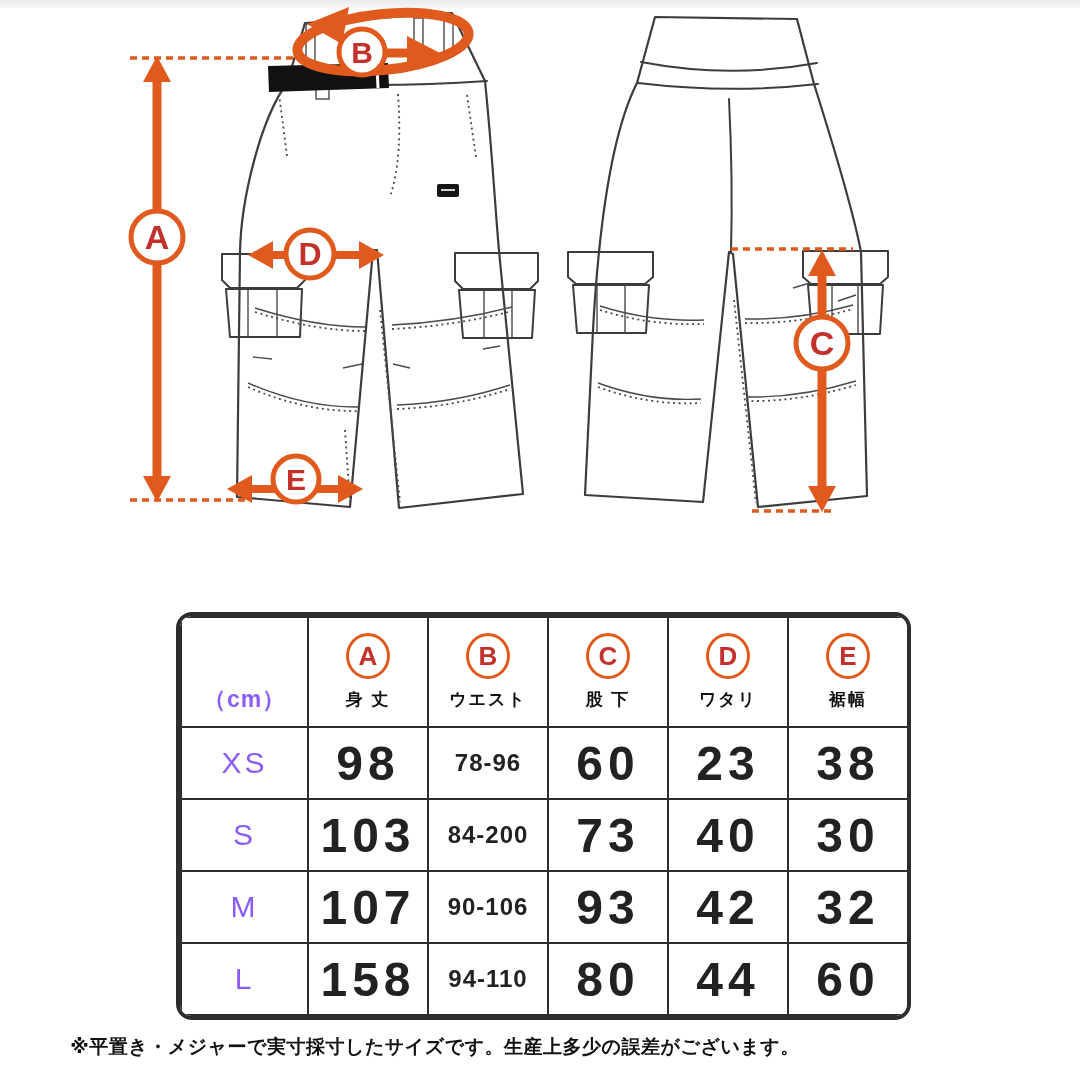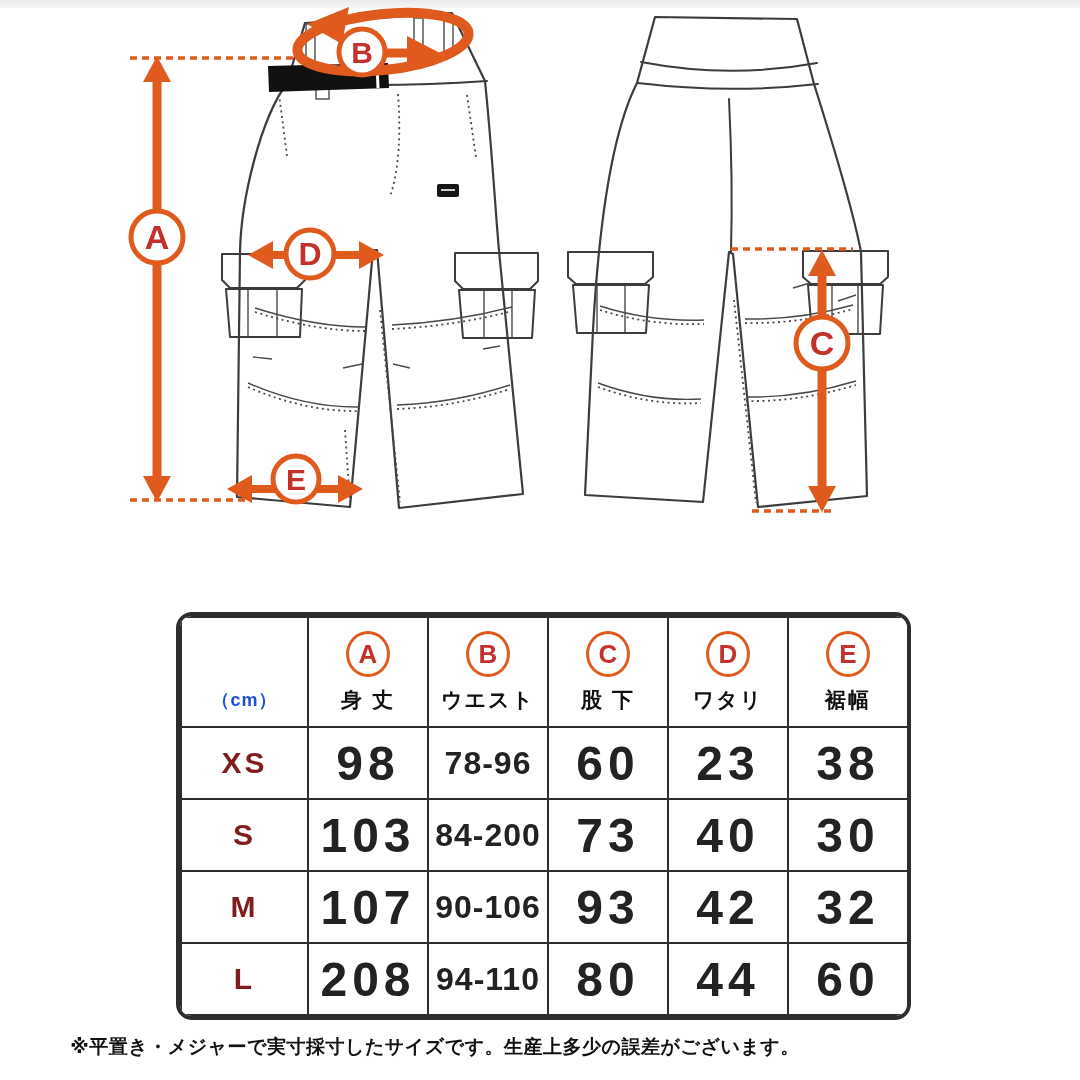--- a/index.html
+++ b/index.html
@@ -24,25 +24,25 @@
   .size-table col.c-meas{width:120px;}
   .size-table tr.header-row th{height:108px;}
   .size-table tr.data-row td{height:70px;}
   .head-cell{display:flex;flex-direction:column;align-items:center;justify-content:center;gap:9px;}
   .letter-badge{
     width:38px;height:40px;border:3.5px solid #e05a1e;border-radius:50%;
     display:flex;align-items:center;justify-content:center;
     color:#c4302a;font-size:26px;font-weight:bold;background:#fff;line-height:1;
   }
   .letter-badge.hidden-badge{visibility:hidden;}
-  .head-label{font-size:21px;font-weight:bold;color:#111;letter-spacing:2px;white-space:nowrap;}
-  .unit-label{font-size:18px;font-weight:bold;color:#1d4ed8;letter-spacing:1px;text-align:right;}
-  .size-name{font-size:30px;font-weight:bold;color:#7f1d1d;letter-spacing:3px;}
+  .head-label{font-size:17px;font-weight:bold;color:#111;letter-spacing:2px;white-space:nowrap;}
+  .unit-label{font-size:23px;font-weight:bold;color:#8b5cf6;letter-spacing:1px;text-align:right;}
+  .size-name{font-size:30px;font-weight:normal;color:#8b5cf6;letter-spacing:3px;}
   .val{font-size:48px;font-weight:bold;color:#222;letter-spacing:5px;}
-  .val.range{font-size:32px;letter-spacing:1px;}
+  .val.range{font-size:24px;letter-spacing:1px;}
   
   .footnote{
     position:absolute;top:1034px;left:0;width:870px;text-align:center;
     font-size:19px;font-weight:600;color:#111;letter-spacing:0.5px;
   }
   
   .ln{fill:none;stroke:#3c3c3c;stroke-width:2;stroke-linejoin:round;stroke-linecap:round;}
   .ln-thin{fill:none;stroke:#4a4a4a;stroke-width:1.4;}
   .dot{fill:none;stroke:#4a4a4a;stroke-width:1.8;stroke-dasharray:2 3.5;}
   .sil{fill:#ffffff;stroke:#3c3c3c;stroke-width:2.2;stroke-linejoin:round;}
@@ -256,21 +256,21 @@
       <tr class="data-row">
         <td><span class="size-name">M</span></td>
         <td><span class="val">107</span></td>
         <td><span class="val range">90-106</span></td>
         <td><span class="val">93</span></td>
         <td><span class="val">42</span></td>
         <td><span class="val">32</span></td>
       </tr>
       <tr class="data-row">
         <td><span class="size-name">L</span></td>
-        <td><span class="val">208</span></td>
+        <td><span class="val">158</span></td>
         <td><span class="val range">94-110</span></td>
         <td><span class="val">80</span></td>
         <td><span class="val">44</span></td>
         <td><span class="val">60</span></td>
       </tr>
     </tbody>
       </table>
   </div>
 
   <div class="footnote">※平置き・メジャーで実寸採寸したサイズです。生産上多少の誤差がございます。</div>

